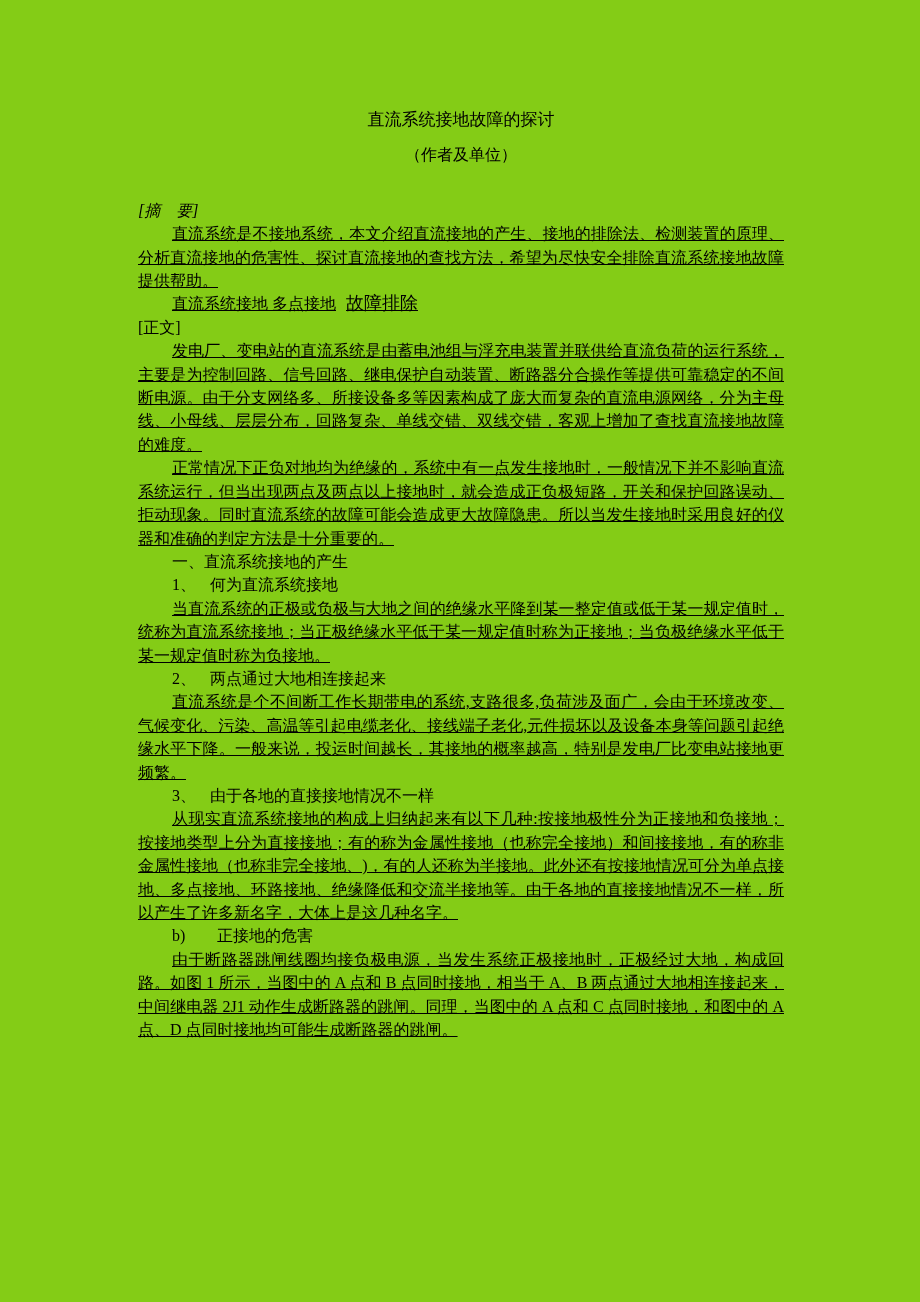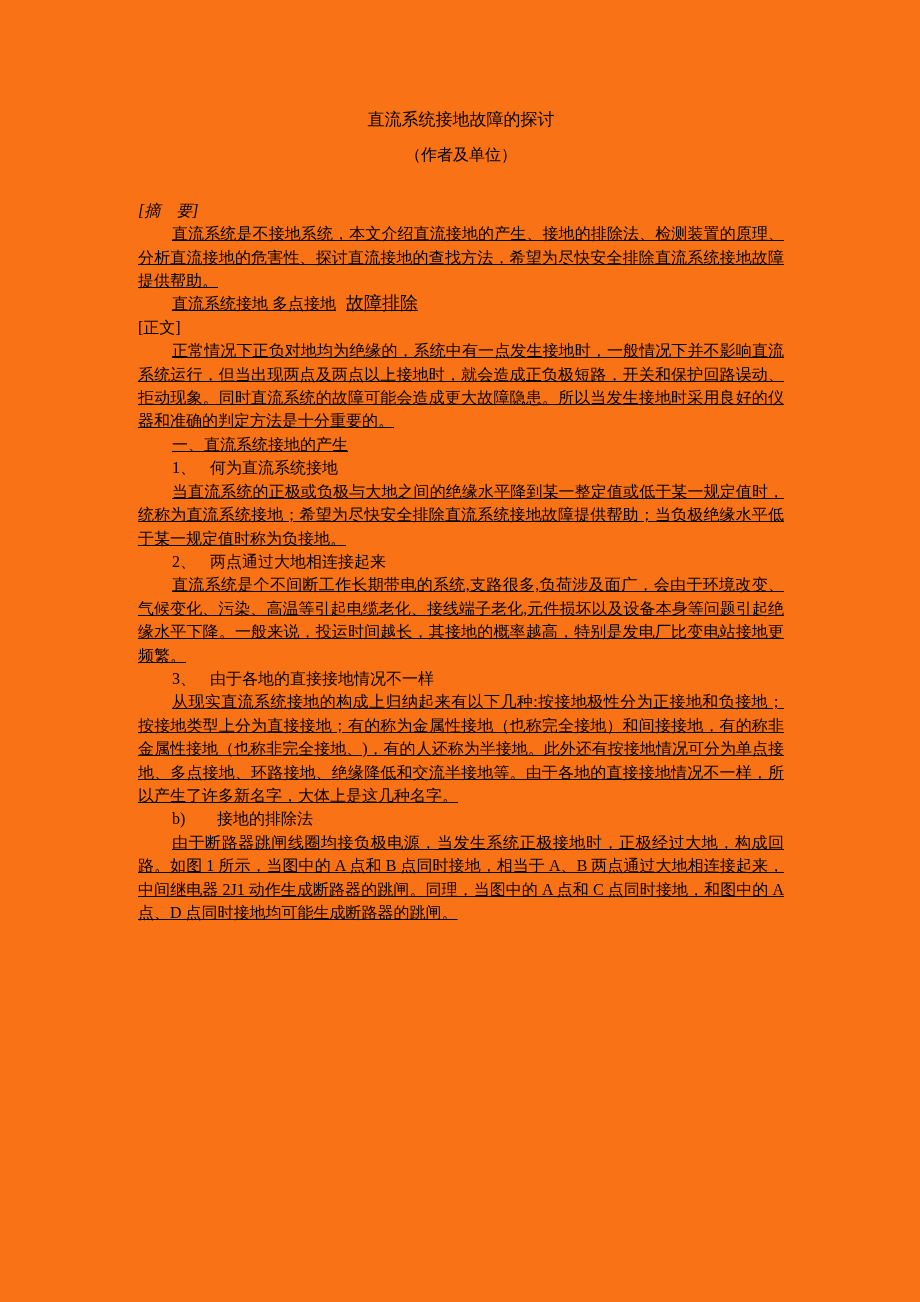--- a/index.html
+++ b/index.html
@@ -1,20 +1,20 @@
 <!DOCTYPE html>
 <html><head>
 <meta charset="utf-8">
 <style>
   html, body { margin: 0; padding: 0; }
   .page {
     position: relative;
     width: 920px;
     height: 1302px;
-    background: #f97316;
+    background: #84cc16;
     color: #000000;
     font-family: "Liberation Serif", "DejaVu Serif", serif;
     overflow: hidden;
   }
   .content {
     position: absolute;
     left: 138px;
     top: 108px;
     width: 646px;
     font-size: 16px;
@@ -30,21 +30,21 @@
     line-height: 23.4px;
   }
   .doc-subtitle {
     text-align: center;
     line-height: 23.4px;
     margin-top: 12px;
   }
   .label { text-align: left; }
   .first-label { margin-top: 32px; font-style: italic; }
   .para { margin: 0; text-indent: 34px; text-decoration: underline; }
-  .heading { text-indent: 34px; text-decoration: underline; }
+  .heading { text-indent: 34px; }
   .litem { text-indent: 34px; }
   .marker { display: inline-block; text-indent: 0; }
   .marker-num { width: 38px; }
   .marker-alpha { width: 45px; }
   .kw-small { font-size: 18px; margin-left: 10px; }
 </style>
 </head>
 <body>
 
 <div class="page">
@@ -55,39 +55,40 @@
 
     <div class="label first-label">[摘　要]</div>
     <p class="para">直流系统是不接地系统，本文介绍直流接地的产生、接地的排除法、检测装置的原理、分析直流接地的危害性、探讨直流接地的查找方法，希望为尽快安全排除直流系统接地故障提供帮助。</p>
 
     <div class="para">
       <span>直流系统接地 多点接地</span><span class="kw-small">故障排除</span>
     </div>
 
     <div class="label">[正文]</div>
 
+    <p class="para">发电厂、变电站的直流系统是由蓄电池组与浮充电装置并联供给直流负荷的运行系统，主要是为控制回路、信号回路、继电保护自动装置、断路器分合操作等提供可靠稳定的不间断电源。由于分支网络多、所接设备多等因素构成了庞大而复杂的直流电源网络，分为主母线、小母线、层层分布，回路复杂、单线交错、双线交错，客观上增加了查找直流接地故障的难度。</p>
     <p class="para">正常情况下正负对地均为绝缘的，系统中有一点发生接地时，一般情况下并不影响直流系统运行，但当出现两点及两点以上接地时，就会造成正负极短路，开关和保护回路误动、拒动现象。同时直流系统的故障可能会造成更大故障隐患。所以当发生接地时采用良好的仪器和准确的判定方法是十分重要的。</p>
 
     <div class="heading">一、直流系统接地的产生</div>
 
     <div class="litem">
       <span class="marker marker-num">1、</span><span>何为直流系统接地</span>
     </div>
-    <p class="para">当直流系统的正极或负极与大地之间的绝缘水平降到某一整定值或低于某一规定值时，统称为直流系统接地；希望为尽快安全排除直流系统接地故障提供帮助；当负极绝缘水平低于某一规定值时称为负接地。</p>
+    <p class="para">当直流系统的正极或负极与大地之间的绝缘水平降到某一整定值或低于某一规定值时，统称为直流系统接地；当正极绝缘水平低于某一规定值时称为正接地；当负极绝缘水平低于某一规定值时称为负接地。</p>
 
     <div class="litem">
       <span class="marker marker-num">2、</span><span>两点通过大地相连接起来</span>
     </div>
     <p class="para">直流系统是个不间断工作长期带电的系统,支路很多,负荷涉及面广，会由于环境改变、气候变化、污染、高温等引起电缆老化、接线端子老化,元件损坏以及设备本身等问题引起绝缘水平下降。一般来说，投运时间越长，其接地的概率越高，特别是发电厂比变电站接地更频繁。</p>
 
     <div class="litem">
       <span class="marker marker-num">3、</span><span>由于各地的直接接地情况不一样</span>
     </div>
 
     <p class="para">从现实直流系统接地的构成上归纳起来有以下几种:按接地极性分为正接地和负接地；按接地类型上分为直接接地；有的称为金属性接地（也称完全接地）和间接接地，有的称非金属性接地（也称非完全接地、)，有的人还称为半接地。此外还有按接地情况可分为单点接地、多点接地、环路接地、绝缘降低和交流半接地等。由于各地的直接接地情况不一样，所以产生了许多新名字，大体上是这几种名字。</p>
 
     <div class="litem">
-      <span class="marker marker-alpha">b)</span><span>接地的排除法</span>
+      <span class="marker marker-alpha">b)</span><span>正接地的危害</span>
     </div>
     <p class="para">由于断路器跳闸线圈均接负极电源，当发生系统正极接地时，正极经过大地，构成回路。如图 1 所示，当图中的 A 点和 B 点同时接地，相当于 A、B 两点通过大地相连接起来，中间继电器 2J1 动作生成断路器的跳闸。同理，当图中的 A 点和 C 点同时接地，和图中的 A 点、D 点同时接地均可能生成断路器的跳闸。</p>
 
   </div>
 </div>
 
 </body></html>

